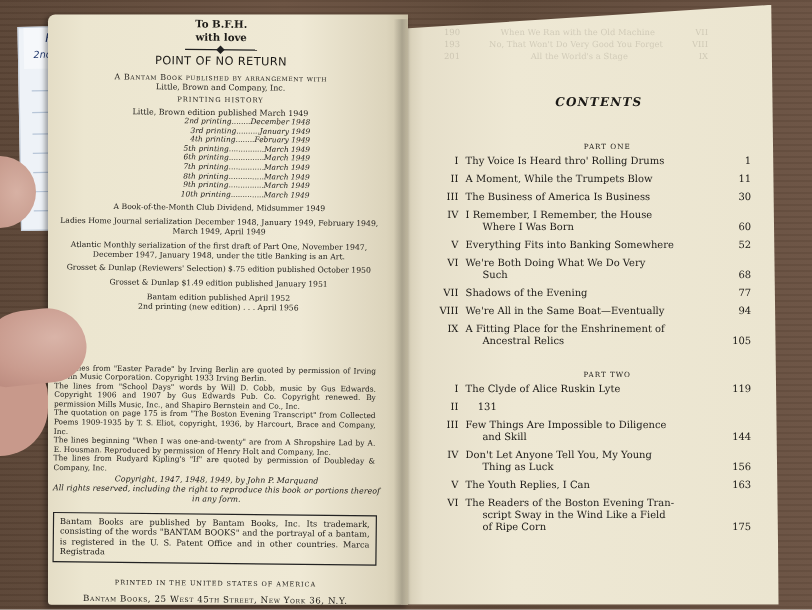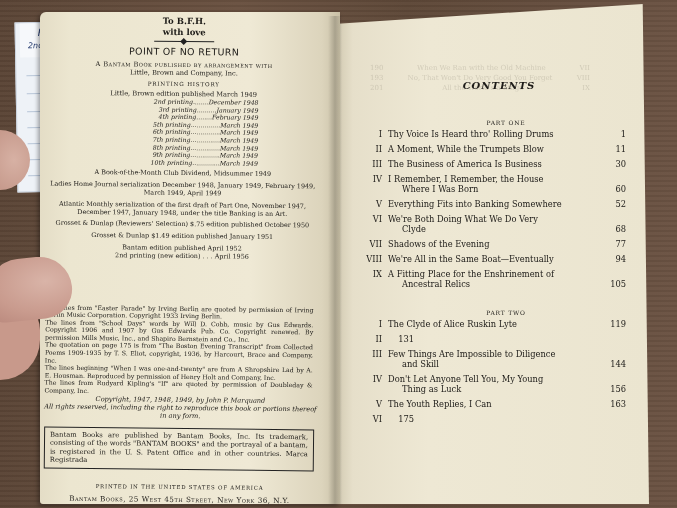--- a/index.html
+++ b/index.html
@@ -82,21 +82,21 @@
 
   .right-content { position: absolute; left: 366px; top: 80px; width: 260px; }
   .contents-title { font-style: italic; font-weight: bold; font-size: 10px; letter-spacing: 1px; text-align: center; margin-bottom: 28px; margin-left: 6px; }
   .part-head { font-size: 6px; letter-spacing: 0.8px; text-align: center; margin: 0 0 3px 20px; }
   .toc { list-style: none; }
   .toc li { display: flex; font-size: 8.3px; line-height: 10px; margin-bottom: 5px; }
   .toc .num { width: 22px; text-align: right; padding-right: 6px; flex-shrink: 0; }
   .toc .title { flex: 1; padding-right: 6px; }
   .toc .title .cont { display: block; padding-left: 14px; }
   .toc .pg { width: 26px; text-align: right; align-self: flex-end; flex-shrink: 0; }
-  .ghost { position: absolute; left: 370px; top: 22px; width: 220px; color: rgba(60,55,45,0.16); font-size: 7px; line-height: 10px; margin-top: 41px; }
+  .ghost { position: absolute; left: 370px; top: 22px; width: 220px; color: rgba(60,55,45,0.16); font-size: 7px; line-height: 10px; }
   .ghost div { display: flex; justify-content: space-between; }
 </style>
 </head>
 <body>
 
 <div class="wood-grain"></div>
 
 <div class="tab-note">
   <div class="head"></div>
   <span class="hw" style="left:22px;top:4px;">F N:</span>
@@ -203,21 +203,21 @@
         <span class="title"><span>I Remember, I Remember, the House</span><span class="cont">Where I Was Born</span></span>
         <span class="pg">60</span>
       </li>
     <li>
         <span class="num">V</span>
         <span class="title">Everything Fits into Banking Somewhere</span>
         <span class="pg">52</span>
       </li>
     <li>
         <span class="num">VI</span>
-        <span class="title"><span>We're Both Doing What We Do Very</span><span class="cont">Clyde</span></span>
+        <span class="title"><span>We're Both Doing What We Do Very</span><span class="cont">Such</span></span>
         <span class="pg">68</span>
       </li>
     <li>
         <span class="num">VII</span>
         <span class="title">Shadows of the Evening</span>
         <span class="pg">77</span>
       </li>
     <li>
         <span class="num">VIII</span>
         <span class="title">We're All in the Same Boat—Eventually</span>
@@ -251,20 +251,21 @@
         <span class="title"><span>Don't Let Anyone Tell You, My Young</span><span class="cont">Thing as Luck</span></span>
         <span class="pg">156</span>
       </li>
     <li>
         <span class="num">V</span>
         <span class="title">The Youth Replies, I Can</span>
         <span class="pg">163</span>
       </li>
     <li>
         <span class="num">VI</span>
+        <span class="title"><span>The Readers of the Boston Evening Tran-</span><span class="cont">script Sway in the Wind Like a Field</span><span class="cont">of Ripe Corn</span></span>
         <span class="pg">175</span>
       </li>
   </ul>
 </div>
 
 <div class="finger"></div>
 <div class="palm"></div>
 <div class="thumb"></div>
 
 </body></html>

